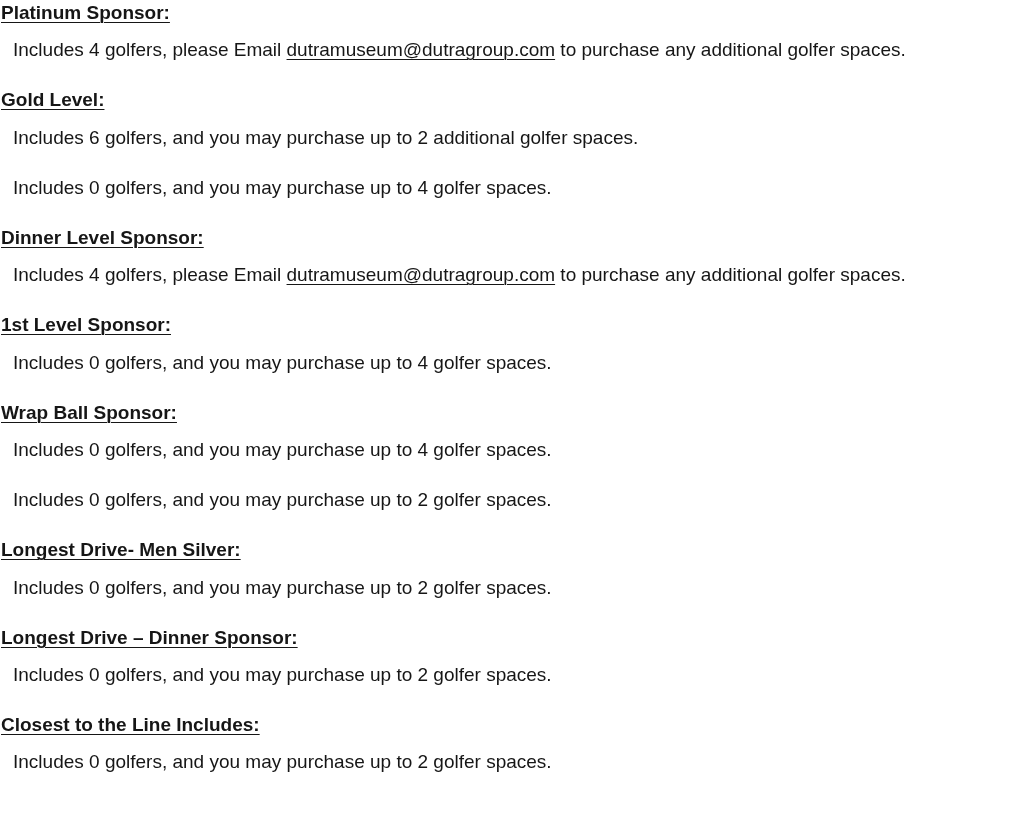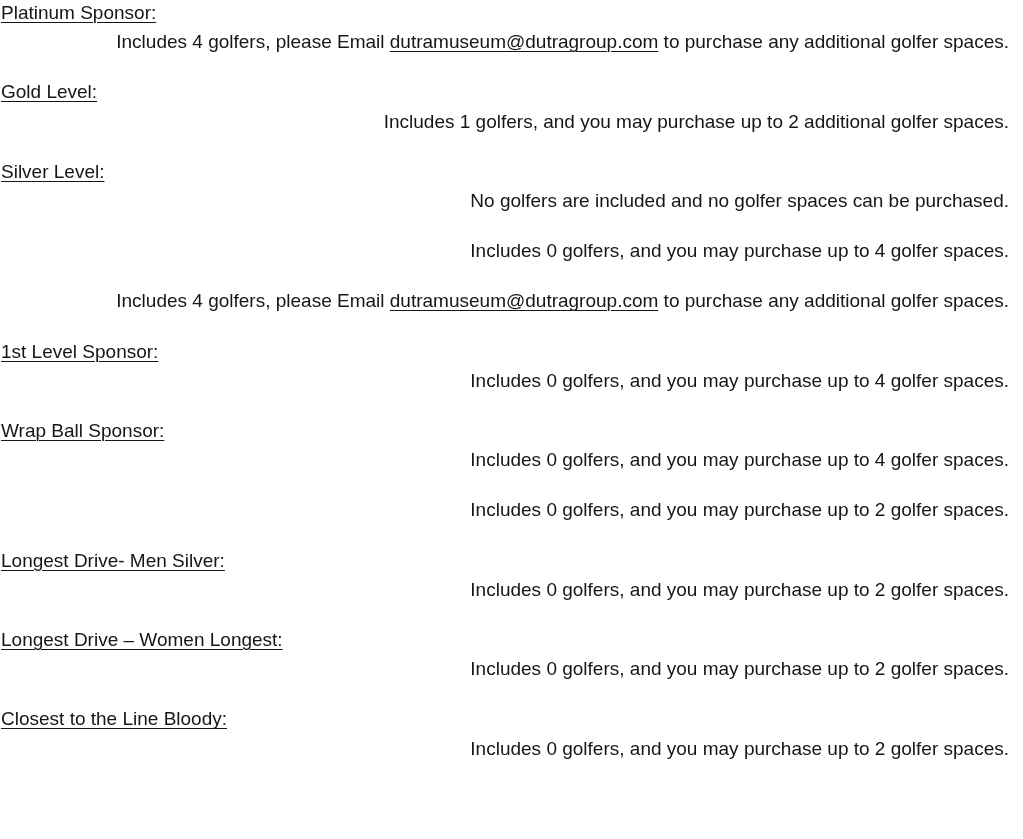--- a/index.html
+++ b/index.html
@@ -19,28 +19,27 @@
   }
   .doc {
     padding: 0 10px 0 1px;
   }
   .block {
     margin: 0 0 25px 0;
   }
   .title {
     margin: 0;
     font-size: inherit;
-    font-weight: 400;
+    font-weight: 700;
     text-decoration: underline;
     text-underline-offset: 3px;
     text-decoration-thickness: 1.4px;
   }
   .desc {
-    margin: 4px;
-    text-align: right;
+    margin: 12px;
   }
   a.email {
     color: inherit;
     text-decoration: underline;
     text-underline-offset: 3px;
     text-decoration-thickness: 1.4px;
     cursor: pointer;
   }
 </style>
 </head>
@@ -48,33 +47,30 @@
 
 <div class="doc">
 
   <section class="block">
     <h2 class="title">Platinum Sponsor:</h2>
     <p class="desc"><span>Includes 4 golfers, please Email </span><a class="email">dutramuseum@dutragroup.com</a><span> to purchase any additional golfer spaces.</span></p>
   </section>
 
   <section class="block">
     <h2 class="title">Gold Level:</h2>
-    <p class="desc">Includes 1 golfers, and you may purchase up to 2 additional golfer spaces.</p>
+    <p class="desc">Includes 6 golfers, and you may purchase up to 2 additional golfer spaces.</p>
   </section>
 
-  <section class="block">
-    <h2 class="title">Silver Level:</h2>
-    <p class="desc">No golfers are included and no golfer spaces can be purchased.</p>
-  </section>
 
   <section class="block">
     <p class="desc">Includes 0 golfers, and you may purchase up to 4 golfer spaces.</p>
   </section>
 
   <section class="block">
+    <h2 class="title">Dinner Level Sponsor:</h2>
     <p class="desc"><span>Includes 4 golfers, please Email </span><a class="email">dutramuseum@dutragroup.com</a><span> to purchase any additional golfer spaces.</span></p>
   </section>
 
   <section class="block">
     <h2 class="title">1st Level Sponsor:</h2>
     <p class="desc">Includes 0 golfers, and you may purchase up to 4 golfer spaces.</p>
   </section>
 
   <section class="block">
     <h2 class="title">Wrap Ball Sponsor:</h2>
@@ -84,22 +80,22 @@
   <section class="block">
     <p class="desc">Includes 0 golfers, and you may purchase up to 2 golfer spaces.</p>
   </section>
 
   <section class="block">
     <h2 class="title">Longest Drive- Men Silver:</h2>
     <p class="desc">Includes 0 golfers, and you may purchase up to 2 golfer spaces.</p>
   </section>
 
   <section class="block">
-    <h2 class="title">Longest Drive – Women Longest:</h2>
+    <h2 class="title">Longest Drive – Dinner Sponsor:</h2>
     <p class="desc">Includes 0 golfers, and you may purchase up to 2 golfer spaces.</p>
   </section>
 
   <section class="block">
-    <h2 class="title">Closest to the Line Bloody:</h2>
+    <h2 class="title">Closest to the Line Includes:</h2>
     <p class="desc">Includes 0 golfers, and you may purchase up to 2 golfer spaces.</p>
   </section>
 
 </div>
 
 </body></html>

